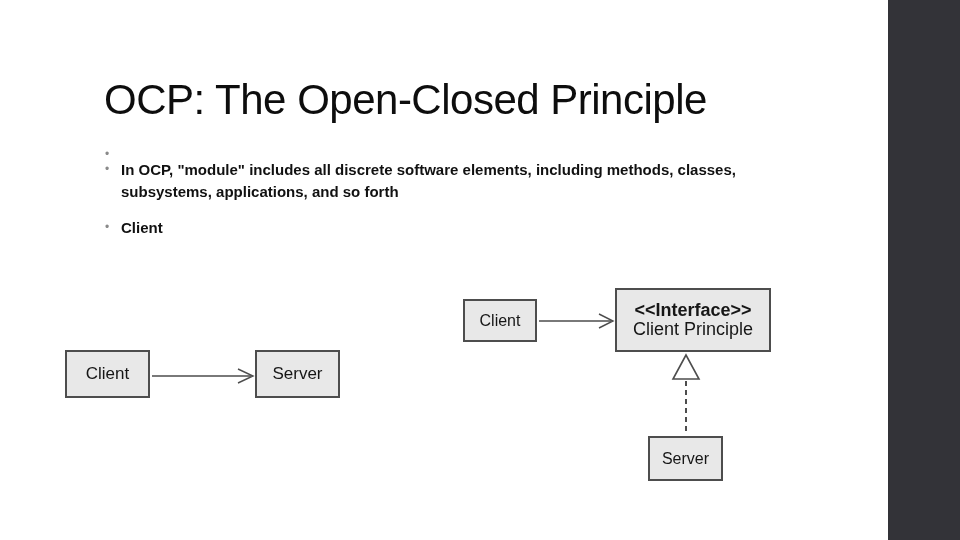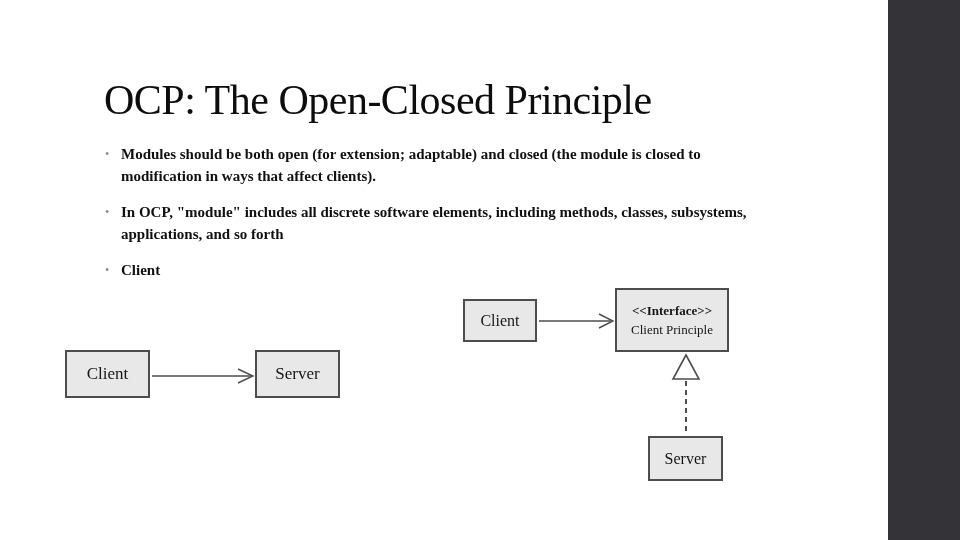--- a/index.html
+++ b/index.html
@@ -3,21 +3,21 @@
 <meta charset="utf-8">
 <style>
   * { margin: 0; padding: 0; box-sizing: border-box; }
   html, body { background: #ffffff; }
   .slide {
     position: relative;
     width: 960px;
     height: 540px;
     background: #ffffff;
     overflow: hidden;
-    font-family: Liberation Serif, serif;
+    font-family: Liberation Sans, sans-serif;
   }
   .accent-bar {
     position: absolute;
     top: 0;
     left: 888px;
     width: 72px;
     height: 540px;
     background: #333338;
   }
   .title {
@@ -64,41 +64,40 @@
     align-items: center;
     justify-content: center;
     color: #161616;
     font-size: 17px;
     text-align: center;
   }
   .uml-box.small { font-size: 16px; }
   .box-lclient { left: 65px;  top: 350px; width: 85px;  height: 48px; }
   .box-lserver { left: 255px; top: 350px; width: 85px;  height: 48px; }
   .box-rclient { left: 463px; top: 299px; width: 74px;  height: 43px; }
-  .box-riface  { left: 615px; top: 288px; width: 114px; height: 64px; font-size: 13px; line-height: 19px; }
+  .box-riface  { left: 615px; top: 288px; width: 156px; height: 64px; font-size: 18px; line-height: 19px; }
   .box-riface .stereotype { font-weight: 700; }
   .box-rserver { left: 648px; top: 436px; width: 75px;  height: 45px; }
   .connectors {
     position: absolute;
     top: 0; left: 0;
     width: 960px; height: 540px;
     pointer-events: none;
   }
 </style>
 </head>
 <body>
 
 <div class="slide">
 
   <h1 class="title">OCP: The Open-Closed Principle</h1>
 
   <ul class="bullets">
     <li>
       <span class="dot">•</span>
-      <span>Modules should be both open (for extension; adaptable) and closed (the module is closed to modification in ways that affect clients).</span>
     </li>
     <li>
       <span class="dot">•</span>
       <span>In OCP, "module" includes all discrete software elements, including methods, classes, subsystems, applications, and so forth</span>
     </li>
     <li>
       <span class="dot">•</span>
       <span>Client</span>
     </li>
   </ul>

